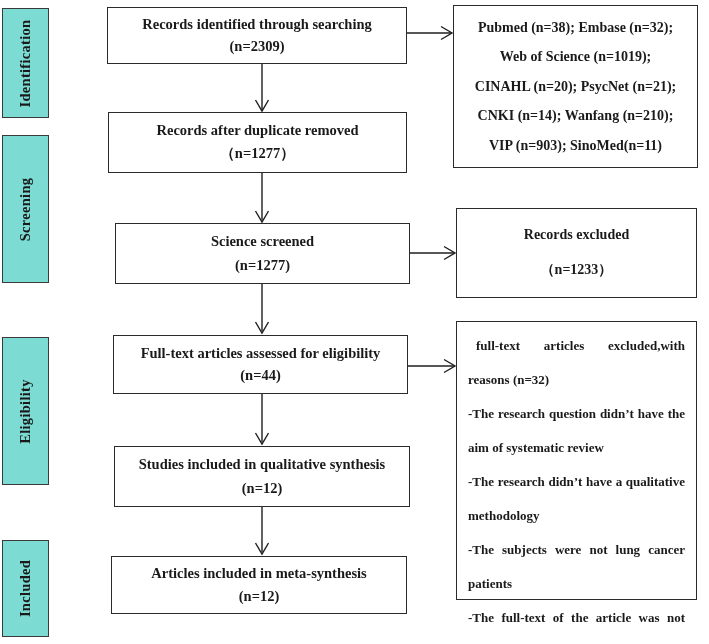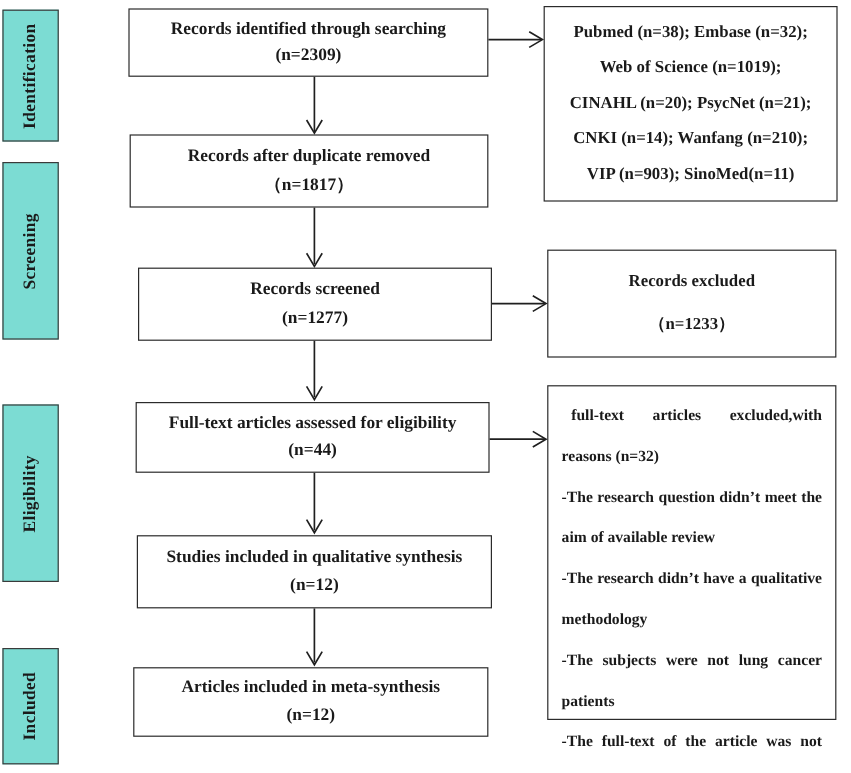--- a/index.html
+++ b/index.html
@@ -82,24 +82,24 @@
   <div class="stage" style="top:540px;height:97px;">
     <span>Included</span>
   </div>
 
   <div class="flowbox" style="left:107px;top:7px;width:300px;height:57px;">
     <span>Records identified through searching</span>
     <span>(n=2309)</span>
   </div>
   <div class="flowbox" style="left:108px;top:112px;width:299px;height:61px;">
     <span>Records after duplicate removed</span>
-    <span>（n=1817）</span>
+    <span>（n=1277）</span>
   </div>
   <div class="flowbox" style="left:115px;top:223px;width:295px;height:61px;">
-    <span>Records screened</span>
+    <span>Science screened</span>
     <span>(n=1277)</span>
   </div>
   <div class="flowbox" style="left:113px;top:335px;width:295px;height:59px;align-items:center;">
     <span>Full-text articles assessed for eligibility</span>
     <span>(n=44)</span>
   </div>
   <div class="flowbox" style="left:114px;top:446px;width:296px;height:61px;text-align:center;">
     <span>Studies included in qualitative synthesis</span>
     <span>(n=12)</span>
   </div>
@@ -120,21 +120,21 @@
 
   <div class="sidebox" style="left:456px;top:208px;width:241px;height:90px;">
     <div class="centerlines">
       <span>Records excluded</span>
       <span>（n=1233）</span>
     </div>
   </div>
 
   <div class="sidebox reasons" style="left:456px;top:321px;width:241px;height:279px;">
     <p class="intro">full-text articles excluded,with reasons (n=32)</p>
-    <p>-The research question didn’t meet the aim of available review</p>
+    <p>-The research question didn’t have the aim of systematic review</p>
     <p>-The research didn’t have a qualitative methodology</p>
     <p>-The subjects were not lung cancer patients</p>
     <p>-The full-text of the article was not available</p>
   </div>
 
   <svg class="arrows" width="709" height="644" viewBox="0 0 709 644">
     <g>
       <path d="M407,33 L451,33"></path>
       <polyline points="441,26.5 452,33 441,39.5"></polyline>
     </g>

